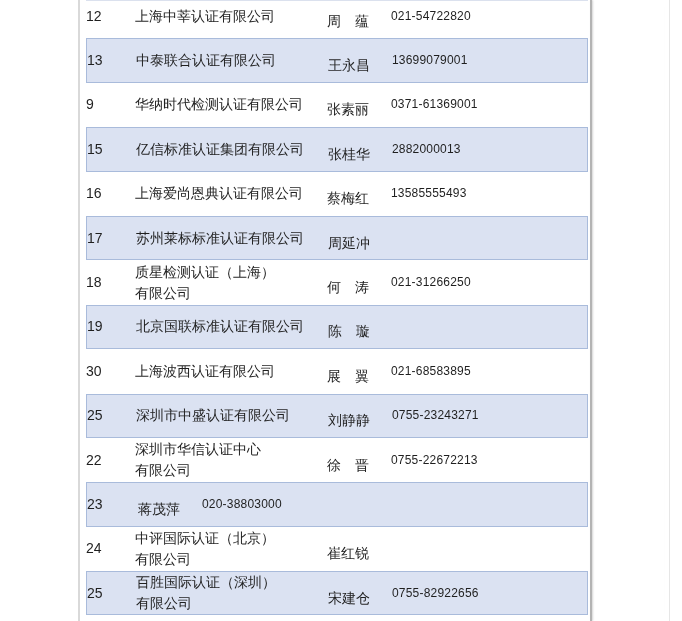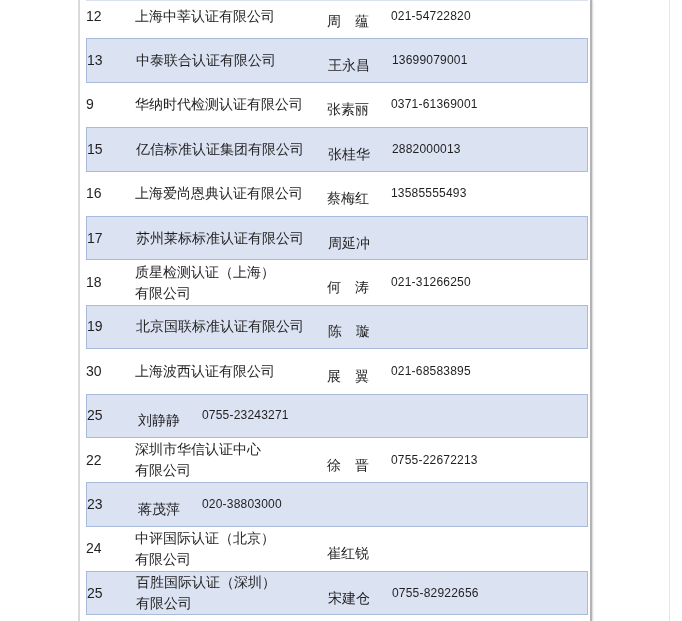--- a/index.html
+++ b/index.html
@@ -159,20 +159,21 @@
         <div class="cell c-contact">陈　璇</div>
       </div>
       <div class="row">
         <div class="cell c-no">30</div>
         <div class="cell c-company">上海波西认证有限公司</div>
         <div class="cell c-contact">展　翼</div>
         <div class="cell c-phone">021-68583895</div>
       </div>
       <div class="row shaded">
         <div class="cell c-no">25</div>
+        <div class="cell c-company">深圳市中盛认证有限公司</div>
         <div class="cell c-contact">刘静静</div>
         <div class="cell c-phone">0755-23243271</div>
       </div>
       <div class="row">
         <div class="cell c-no">22</div>
         <div class="cell c-company">深圳市华信认证中心
 有限公司</div>
         <div class="cell c-contact">徐　晋</div>
         <div class="cell c-phone">0755-22672213</div>
       </div>

